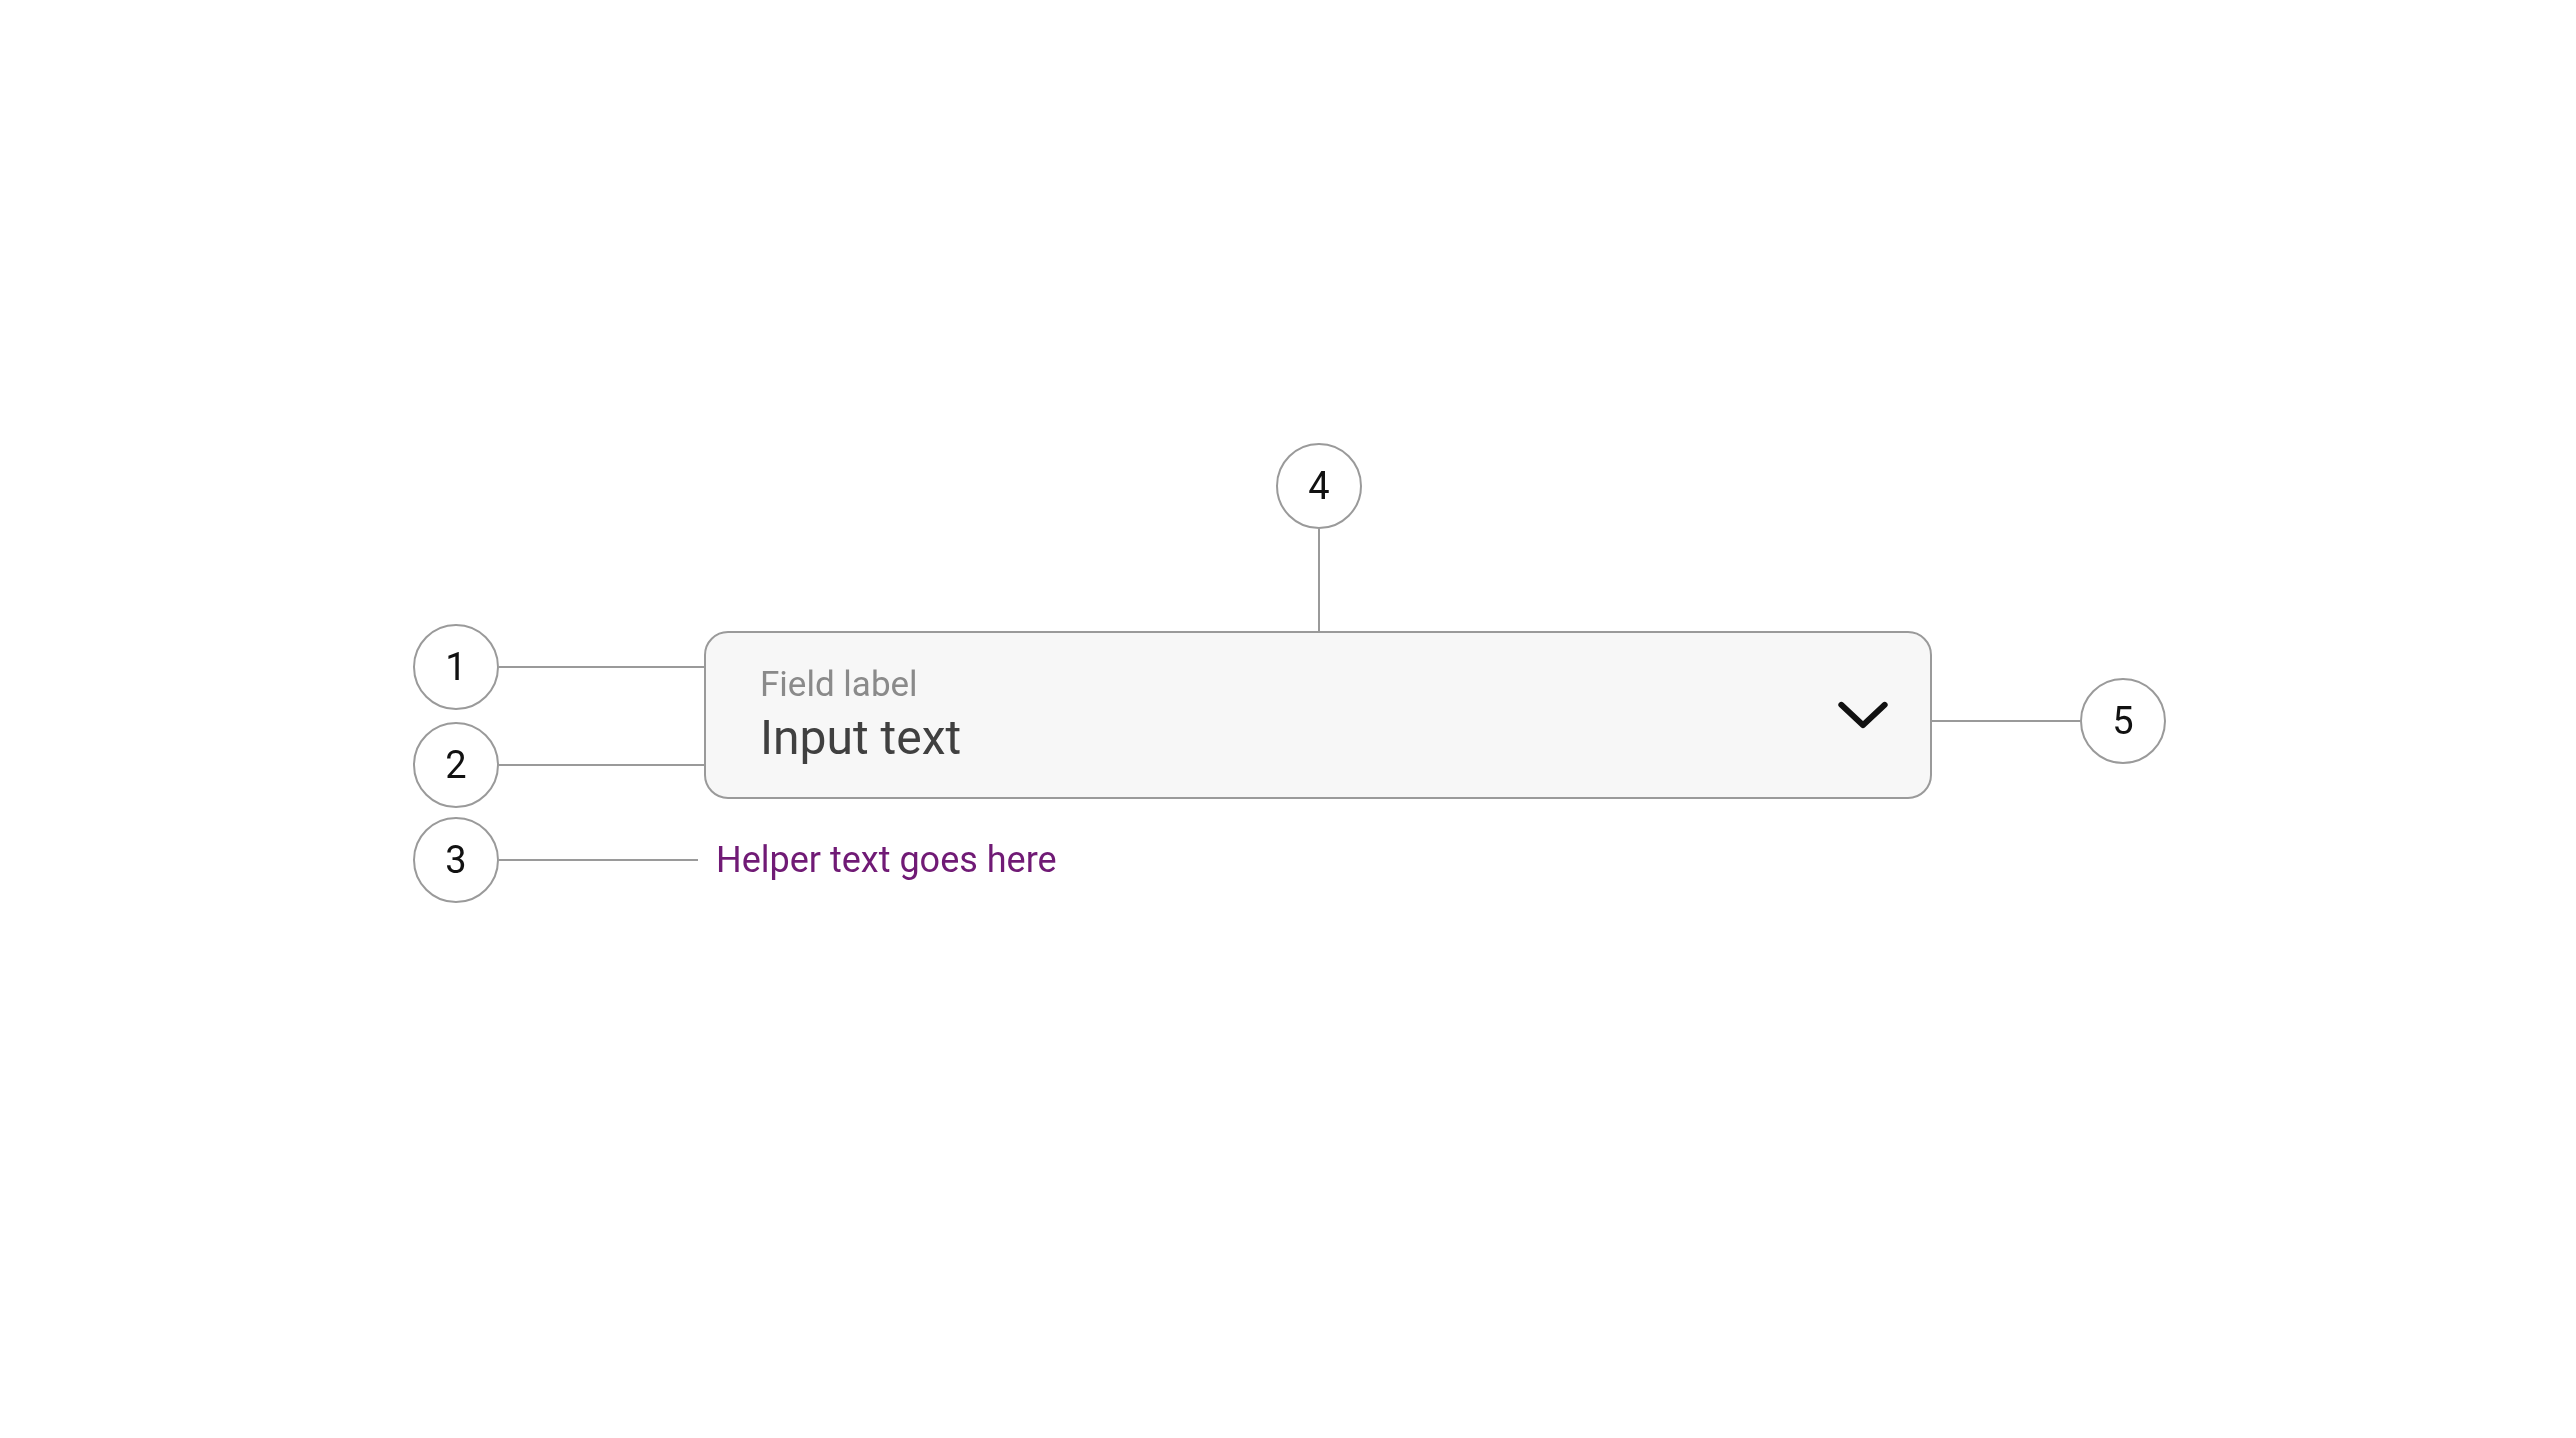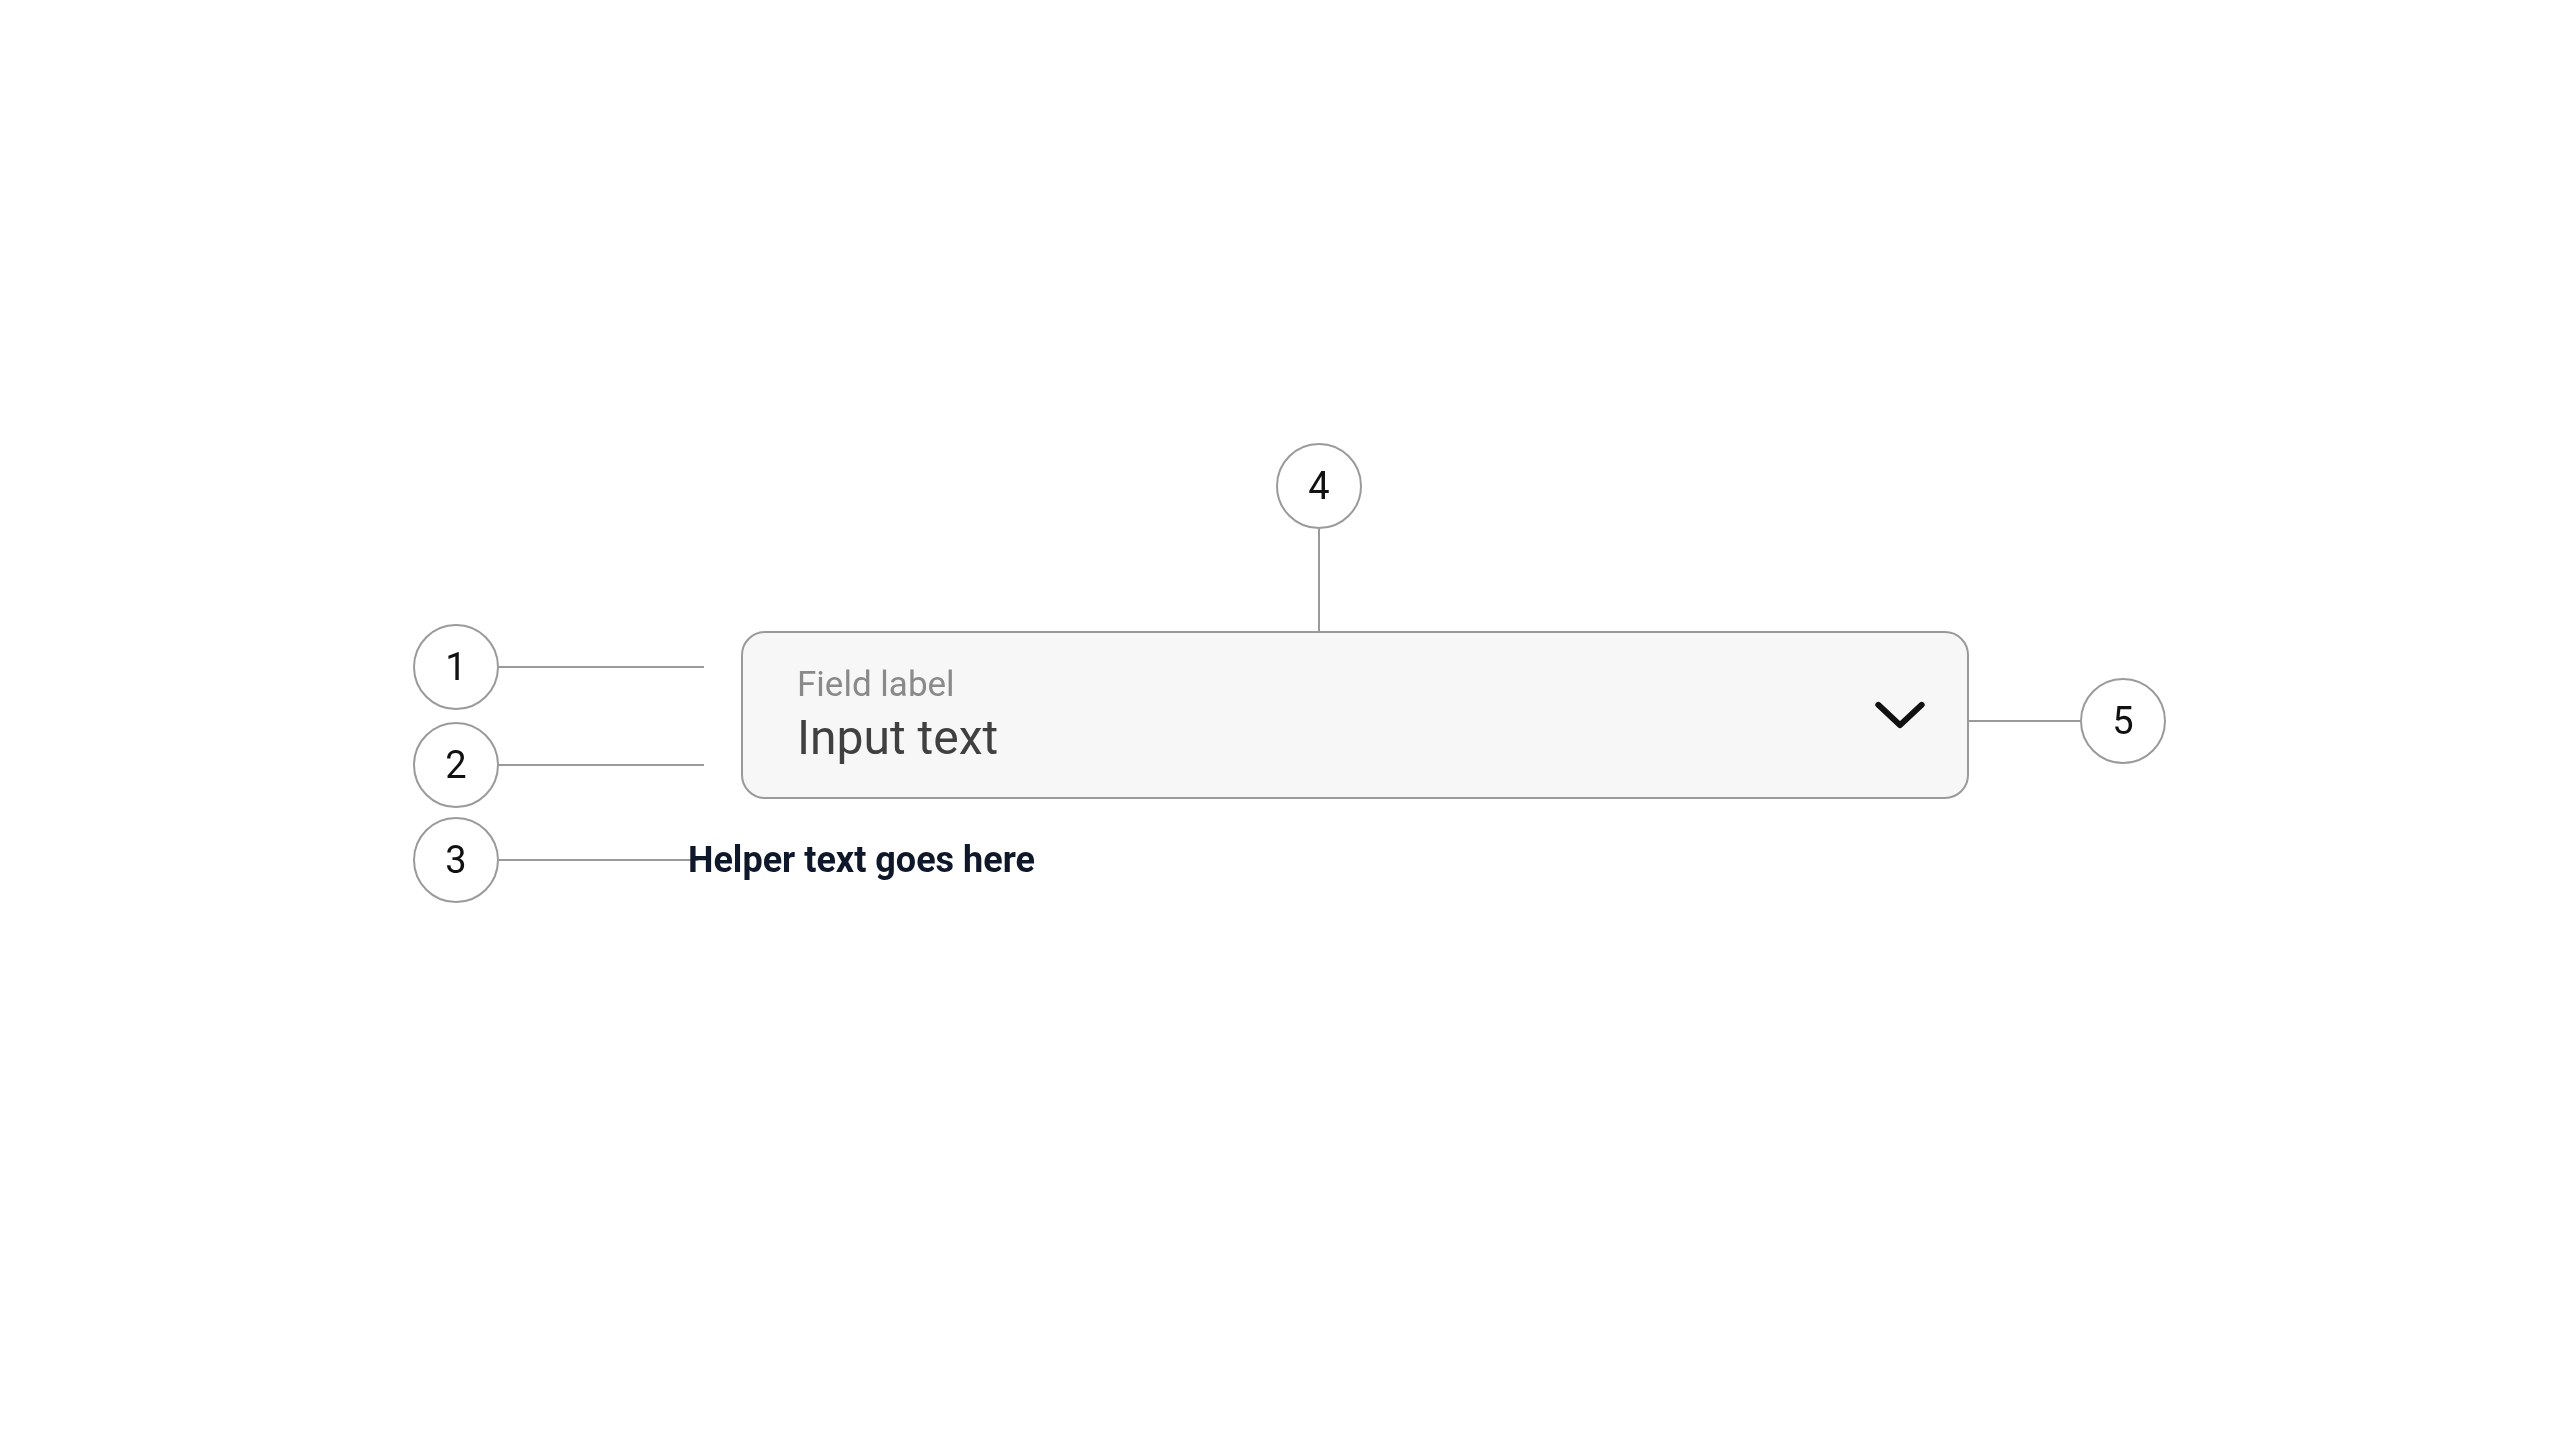--- a/index.html
+++ b/index.html
@@ -28,21 +28,20 @@
       top: 631px;
       width: 1228px;
       height: 168px;
       background: #f7f7f7;
       border: 2px solid #9a9a9a;
       border-radius: 24px;
       display: flex;
       align-items: center;
       padding: 0 40px 0 54px;
       justify-content: space-between;
-      margin-left: 37px;
     }
     .dropdown-text-column {
       display: flex;
       flex-direction: column;
       justify-content: center;
     }
     .field-label {
       font-size: 35px;
       font-weight: 400;
       color: #8a8a8a;
@@ -61,25 +60,25 @@
       justify-content: center;
     }
     .chevron-wrap svg {
       width: 54px;
       height: 34px;
       display: block;
     }
     
     .helper-text {
       position: absolute;
-      left: 688px;
+      left: 716px;
       top: 839px;
       font-size: 36px;
-      font-weight: 700;
-      color: #0f172a;
+      font-weight: 400;
+      color: #701a75;
     }
     
     .anno-circle {
       position: absolute;
       width: 86px;
       height: 86px;
       border-radius: 50%;
       border: 2px solid #9a9a9a;
       background: #ffffff;
       display: flex;

